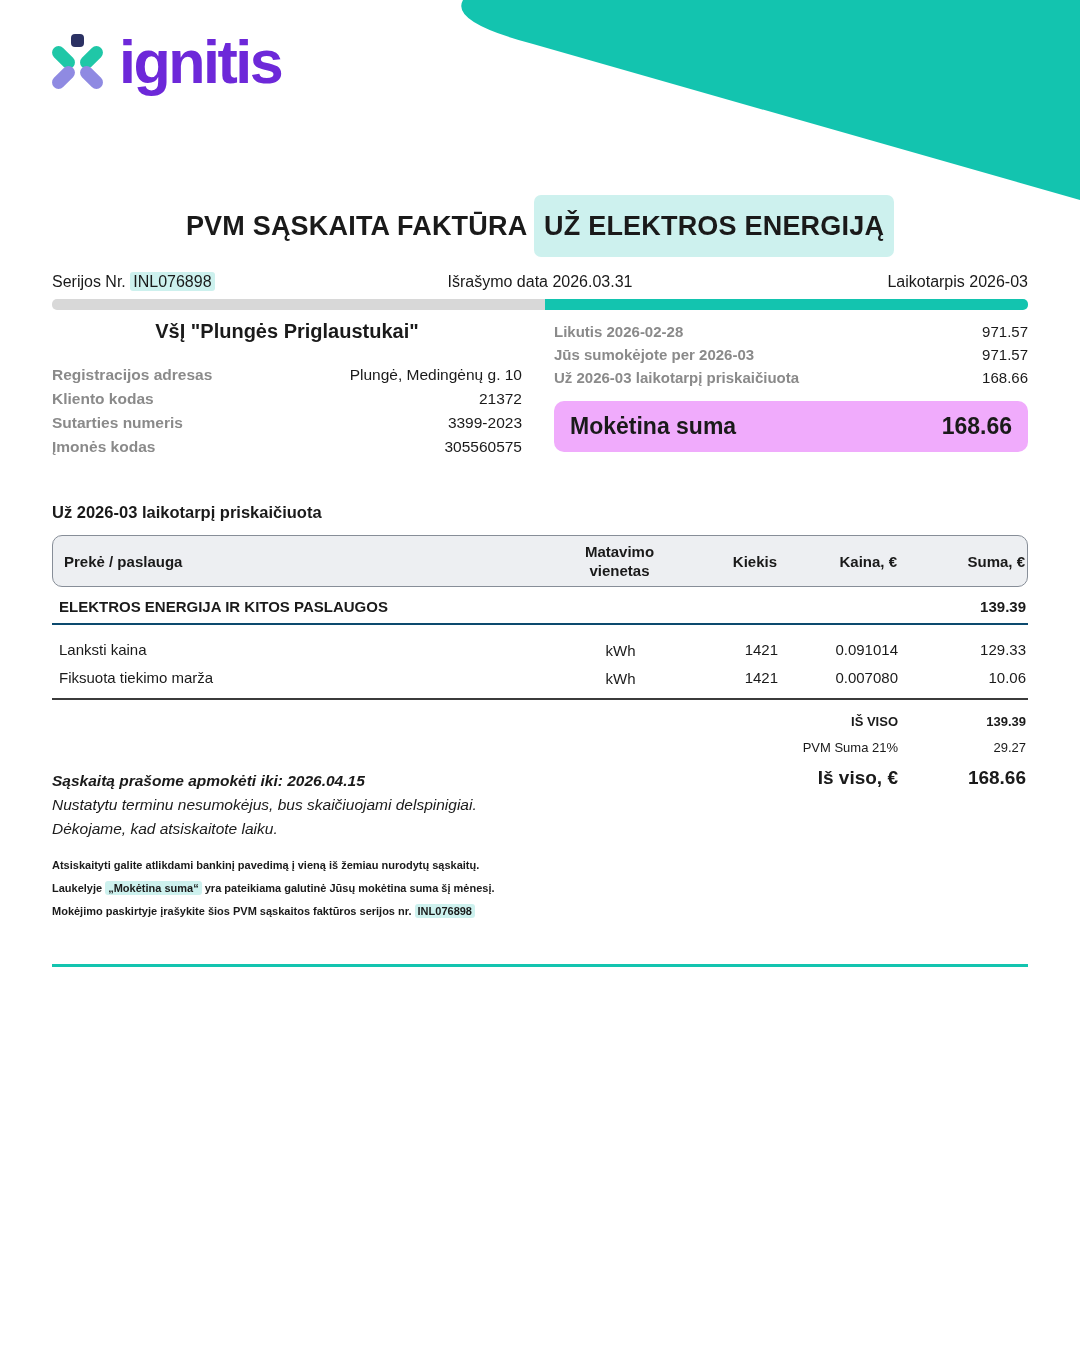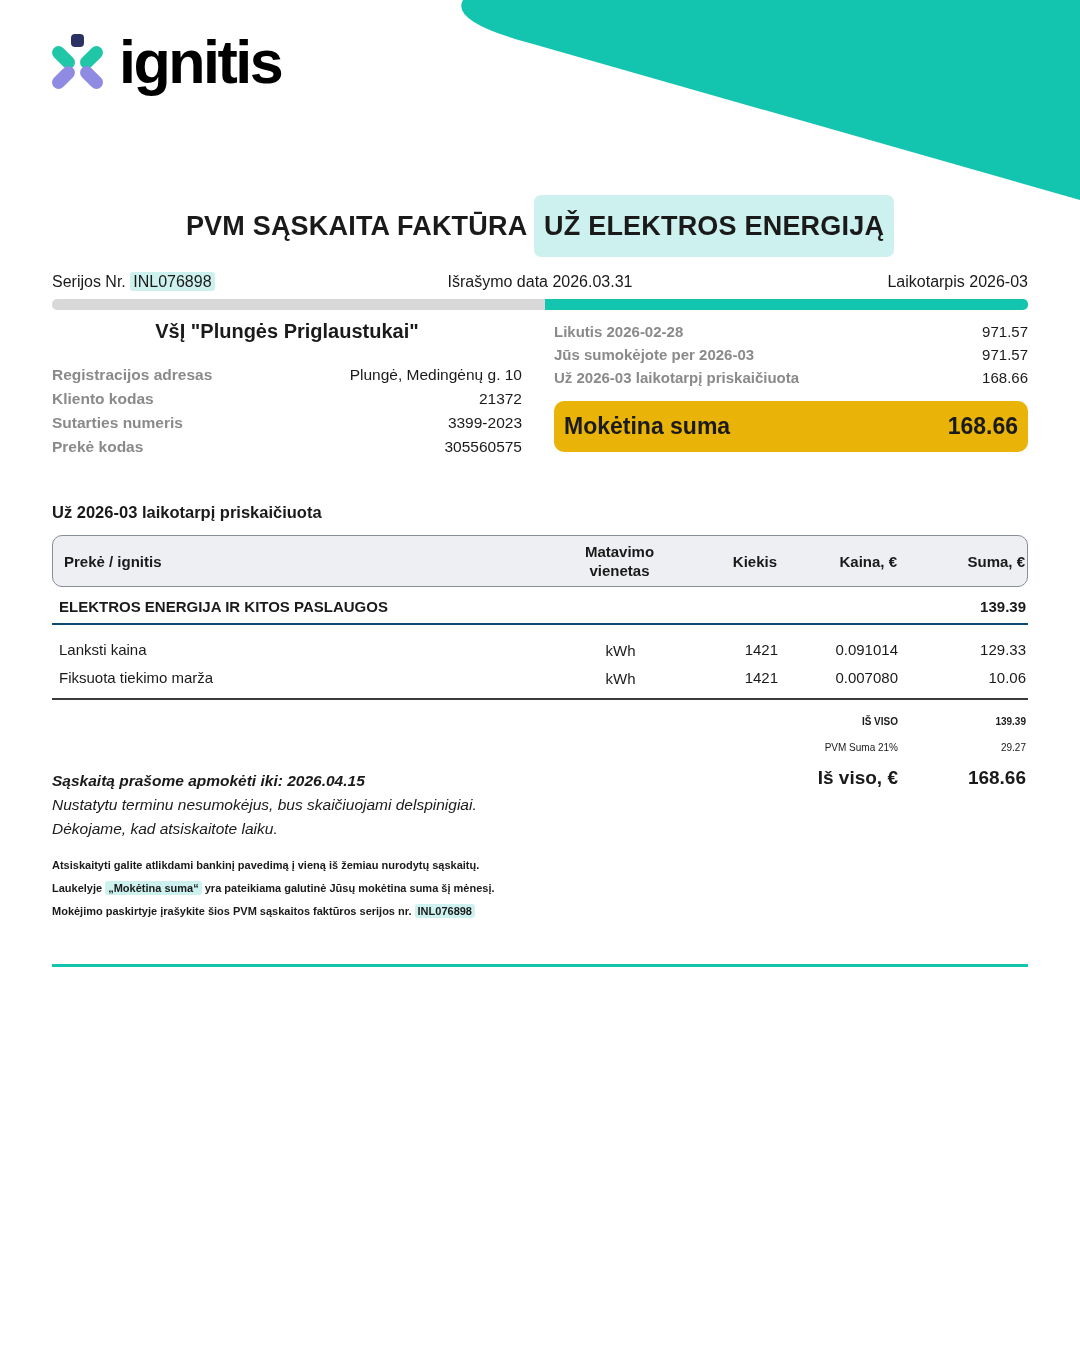--- a/index.html
+++ b/index.html
@@ -13,21 +13,21 @@
   .blob { position:absolute; top:0; left:0; pointer-events:none; }
   
   .logo { position:absolute; left:50px; top:32px; display:flex; align-items:flex-start; gap:13px; }
   .logo-mark { position:relative; width:56px; height:64px; margin-top:2px; }
   .logo-mark .dot  { position:absolute; left:21px; top:0;  width:13px; height:13px; border-radius:4px; background:#2b3163; }
   .logo-mark .bar  { position:absolute; width:27px; height:13px; border-radius:7px; }
   .logo-mark .b-tl { left:0;  top:17px; background:#1fc7a7; transform:rotate(45deg); }
   .logo-mark .b-tr { left:28px; top:17px; background:#1fc7a7; transform:rotate(-45deg); }
   .logo-mark .b-bl { left:0;  top:37px; background:#8f8ae2; transform:rotate(-45deg); }
   .logo-mark .b-br { left:28px; top:37px; background:#8f8ae2; transform:rotate(45deg); }
-  .logo-text { font-size:61px; line-height:60px; font-weight:700; letter-spacing:-2.5px; color:#000000; }
+  .logo-text { font-size:61px; line-height:60px; font-weight:700; letter-spacing:-2.5px; color:#6d28d9; }
   
   .title { position:absolute; top:211px; left:0; width:100%; text-align:center;
            font-size:27px; font-weight:700; letter-spacing:0.2px; white-space:nowrap; }
   .hl { background:#cdf1ee; border-radius:7px; padding:16px 10px; }
   .hl-inline { background:#cdf1ee; border-radius:3px; padding:1px 3px; }
   
   .meta { position:absolute; top:273px; left:52px; right:52px; display:flex; font-size:16px; }
   .meta > div { flex:1; }
   .meta .m-c { text-align:center; }
   .meta .m-r { text-align:right; }
@@ -38,40 +38,40 @@
   .bar .t { flex:1; background:#13c4af; }
   
   .cols { position:absolute; top:320px; left:52px; right:52px; display:flex; gap:32px; }
   .col-l { width:470px; }
   .col-r { flex:1; }
   .cust-name { text-align:center; font-weight:700; font-size:20px; margin-bottom:20px; }
   .kv { display:flex; justify-content:space-between; line-height:24px; font-size:15.5px; }
   .kv .k { color:#8a8a8a; font-weight:700; }
   .kv2 { display:flex; justify-content:space-between; line-height:23px; font-size:15px; }
   .kv2 .k { color:#8a8a8a; font-weight:700; }
-  .due-box { margin-top:12px; background:#eab308; border-radius:10px; padding:12px 10px;
+  .due-box { margin-top:12px; background:#f0abfc; border-radius:10px; padding:12px 16px;
              display:flex; justify-content:space-between; 
              font-size:23px; font-weight:700; }
   
   .tbl { position:absolute; top:503px; left:52px; right:52px; }
   .tbl-title { font-weight:700; font-size:16.5px; margin-bottom:13px; }
   .thead { display:flex; align-items:center; background:#edeff2; border:1px solid #878e98;
            border-radius:10px; min-height:50px; font-weight:700; font-size:15px; padding:6px 0; }
   .c-name { flex:1; padding-left:11px; }
   .c-unit { width:125px; text-align:center; line-height:19px; }
   .c-qty  { width:95px;  text-align:right; }
   .c-price{ width:120px; text-align:right; }
   .c-sum  { width:130px; text-align:right; padding-right:2px; }
   .trow { display:flex; font-size:15px; }
   .grow { font-weight:700; padding:11px 0 8px; border-bottom:2px solid #0c4a6e; }
   .drow1 { padding:16px 0 4px; }
   .drow2 { padding:5px 0 10px; }
   .drow1 .c-name, .drow2 .c-name, .grow .c-name { padding-left:7px; }
   .totals { border-top:2.5px solid #3b3b3b; padding-top:9px; }
-  .total-line { display:flex; justify-content:flex-end; align-items:baseline; line-height:26px; font-size:10px; }
+  .total-line { display:flex; justify-content:flex-end; align-items:baseline; line-height:26px; font-size:13px; }
   .total-line .tl-label { text-align:right; }
   .total-line .tl-value { width:130px; text-align:right; padding-right:2px; }
   .tl-bold { font-weight:700; }
   .tl-big { font-size:19px; margin-top:4px; }
   
   .pay { position:absolute; top:769px; left:52px; right:52px; font-size:15.5px; line-height:24px;font-style:italic; }
   .pay .b { font-weight:700; }
   .info { position:absolute; top:854px; left:52px; right:68px; font-size:11px; line-height:23px; font-weight:700; }
   
   .banks { position:absolute; top:925px; left:52px; right:52px; font-size:15.5px; line-height:21px; }
@@ -131,21 +131,21 @@
       </div>
       <div class="kv">
         <span class="k">Kliento kodas</span>
         <span class="v">21372</span>
       </div>
       <div class="kv">
         <span class="k">Sutarties numeris</span>
         <span class="v">3399-2023</span>
       </div>
       <div class="kv">
-        <span class="k">Prekė kodas</span>
+        <span class="k">Įmonės kodas</span>
         <span class="v">305560575</span>
       </div>
     </div>
 
     <div class="col-r">
       <div class="kv2">
         <span class="k">Likutis 2026-02-28</span>
         <span class="v">971.57</span>
       </div>
       <div class="kv2">
@@ -161,21 +161,21 @@
         <span>168.66</span>
       </div>
     </div>
 
   </div>
 
   <div class="tbl">
     <div class="tbl-title">Už 2026-03 laikotarpį priskaičiuota</div>
 
     <div class="thead">
-      <div class="c-name">Prekė / ignitis</div>
+      <div class="c-name">Prekė / paslauga</div>
       <div class="c-unit">Matavimo vienetas</div>
       <div class="c-qty">Kiekis</div>
       <div class="c-price">Kaina, €</div>
       <div class="c-sum">Suma, €</div>
     </div>
 
     <div class="trow grow">
       <div class="c-name">ELEKTROS ENERGIJA IR KITOS PASLAUGOS</div>
       <div class="c-unit"></div>
       <div class="c-qty"></div>

